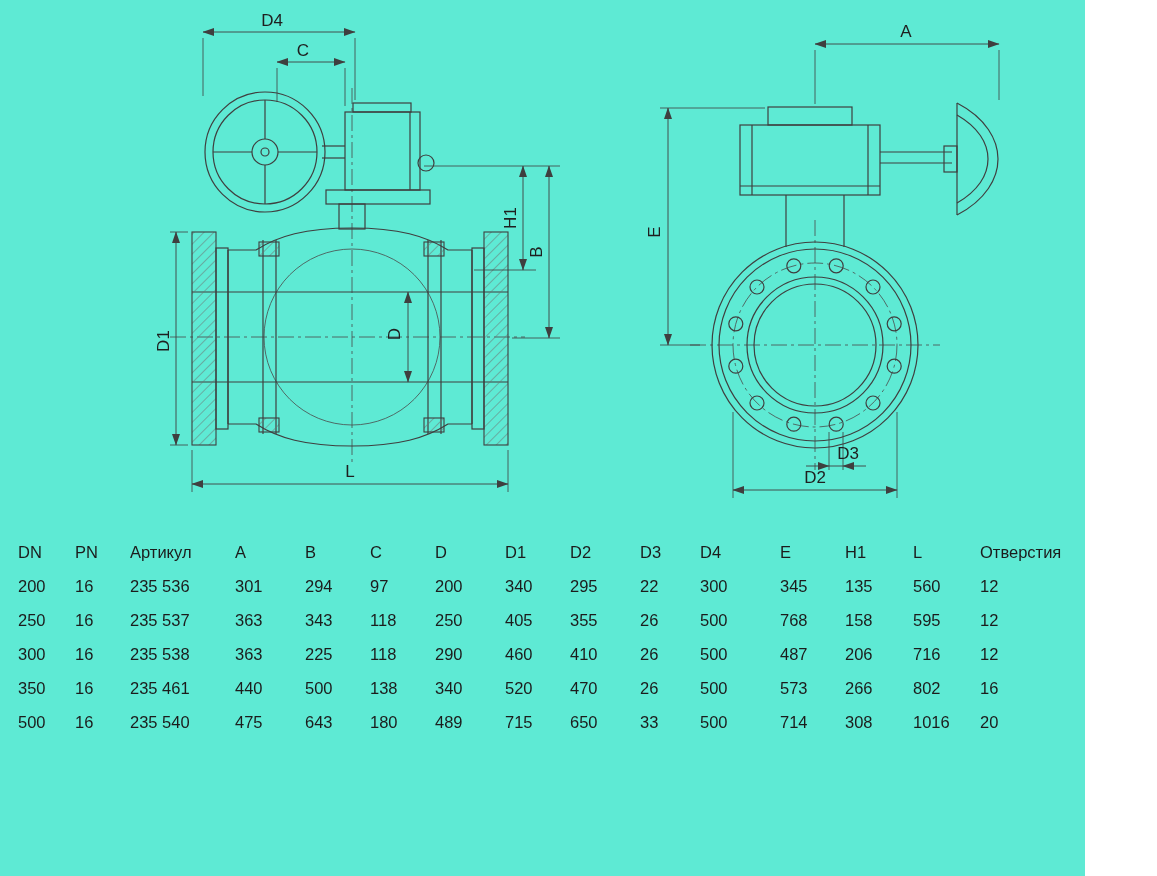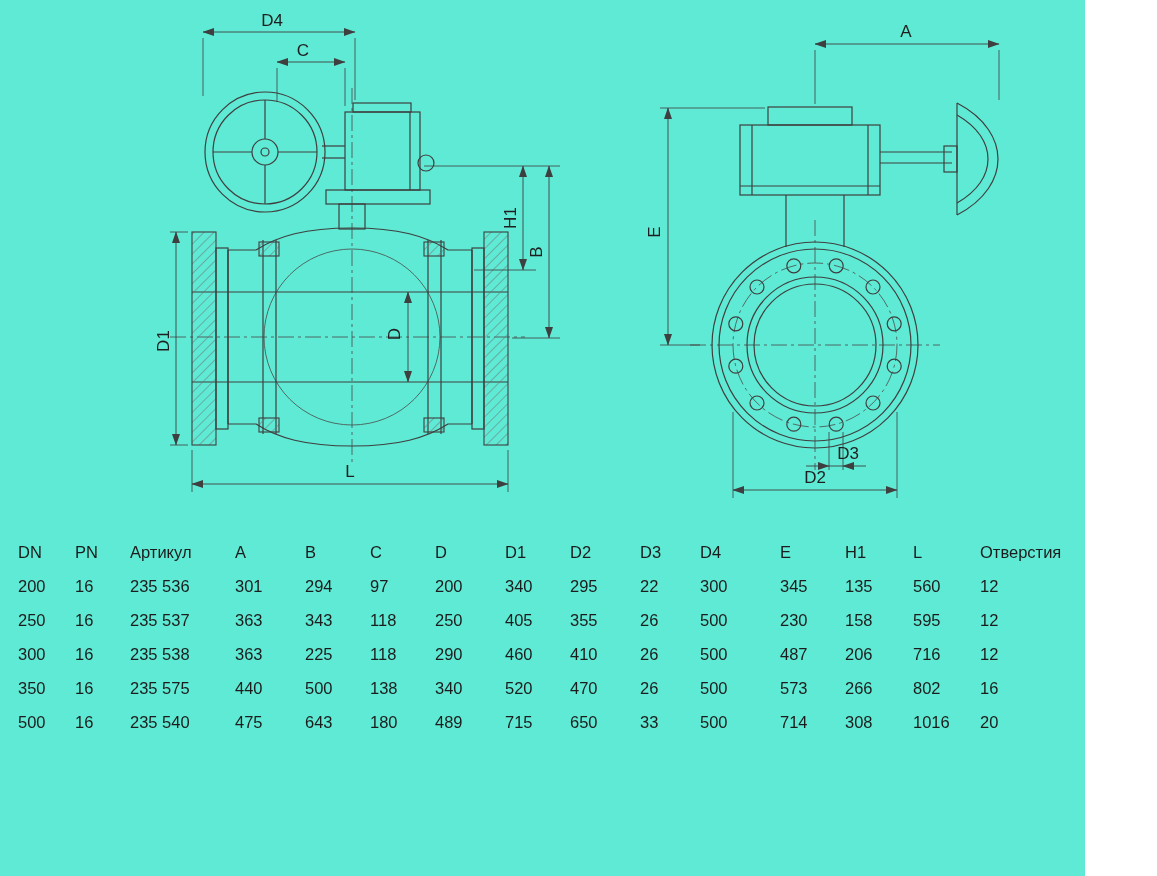--- a/index.html
+++ b/index.html
@@ -276,21 +276,21 @@
           <td>16</td>
           <td>235 537</td>
           <td>363</td>
           <td>343</td>
           <td>118</td>
           <td>250</td>
           <td>405</td>
           <td>355</td>
           <td>26</td>
           <td>500</td>
-          <td>230</td>
+          <td>768</td>
           <td>158</td>
           <td>595</td>
           <td>12</td>
           <td class="last">165</td>
         </tr>
         <tr>
           <td>300</td>
           <td>16</td>
           <td>235 538</td>
           <td>363</td>
@@ -303,21 +303,21 @@
           <td>500</td>
           <td>487</td>
           <td>206</td>
           <td>716</td>
           <td>12</td>
           <td class="last">260</td>
         </tr>
         <tr>
           <td>350</td>
           <td>16</td>
-          <td>235 575</td>
+          <td>235 461</td>
           <td>440</td>
           <td>500</td>
           <td>138</td>
           <td>340</td>
           <td>520</td>
           <td>470</td>
           <td>26</td>
           <td>500</td>
           <td>573</td>
           <td>266</td>

